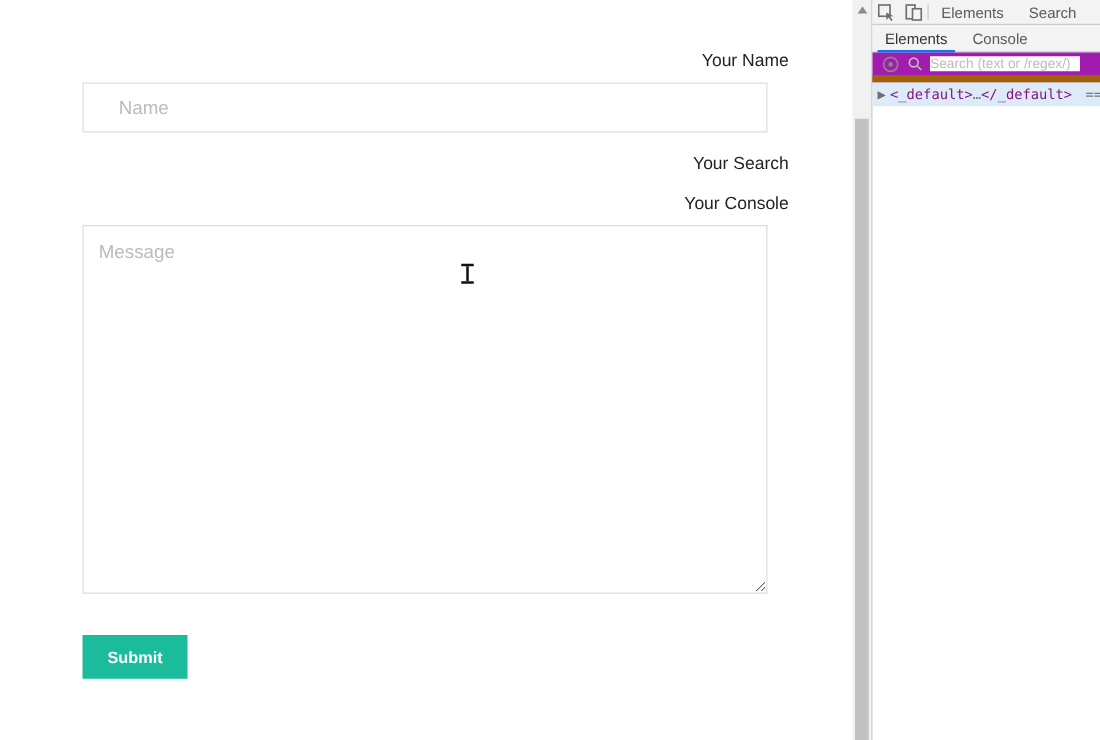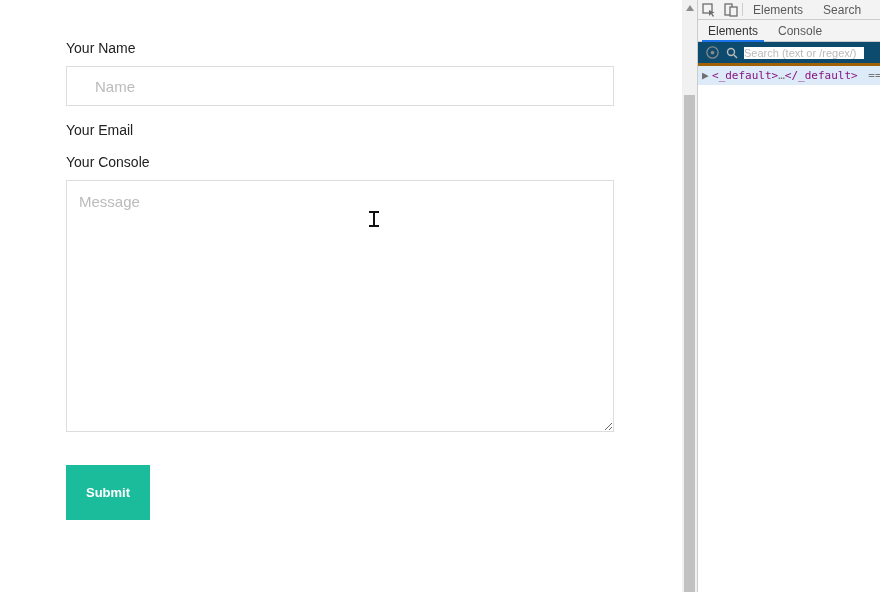--- a/index.html
+++ b/index.html
@@ -29,52 +29,53 @@
     }
     .form-group {
       margin-bottom: 16px;
     }
     .form-label {
       display: block;
       font-size: 14px;
       color: #222;
       margin-bottom: 10px;
       font-weight: 400;
+      text-align: right;
     }
     .form-input {
       width: 548px;
       height: 40px;
       padding: 0 28px;
       font-size: 15px;
       color: #555;
       border: 1px solid #ddd;
       background: #fff;
       outline: none;
       font-family: inherit;
     }
     .form-input::placeholder { color: #bbb; }
     .form-textarea {
       width: 548px;
-      height: 252px;
+      height: 295px;
       padding: 12px;
       font-size: 15px;
       color: #555;
       border: 1px solid #ddd;
       background: #fff;
       outline: none;
       resize: both;
       font-family: inherit;
     }
     .form-textarea::placeholder { color: #bbb; }
     .submit-button {
       margin-top: 14px;
       background: #1abc9c;
       color: #fff;
       border: none;
-      padding: 20px 20px;
+      padding: 10px 20px;
       font-size: 13px;
       font-weight: 700;
       cursor: pointer;
       font-family: inherit;
     }
 
     
     .text-cursor {
       position: absolute;
       left: 369px;
@@ -191,26 +192,26 @@
     }
     .dt-sec-tab.active::after {
       content: "";
       position: absolute;
       left: 4px; right: 4px; bottom: -1px;
       height: 2px;
       background: #1a73e8;
     }
     .dt-search-bar {
       height: 24px;
-      border-bottom: 3px solid #a16207;
+      border-bottom: 6px solid #a16207;
       display: flex;
       align-items: center;
       gap: 6px;
       padding: 0 6px;
-      background: #0c4a6e;
+      background: #a21caf;
     }
     .dt-search-bar .eye-icon {
       width: 16px; height: 16px;
       display: flex; align-items: center; justify-content: center;
       color: #888;
       cursor: pointer;
     }
     .dt-search-bar .search-icon {
       color: #bbb;
       font-size: 12px;
@@ -250,21 +251,21 @@
 
 <div class="main-panel">
   <div class="form-container">
 
     <div class="form-group">
       <label class="form-label">Your Name</label>
       <input type="text" class="form-input" placeholder="Name" style="">
     </div>
 
     <div class="form-group">
-      <label class="form-label">Your Email</label>
+      <label class="form-label">Your Search</label>
     </div>
 
     <div class="form-group">
       <label class="form-label">Your Console</label>
       <textarea class="form-textarea" placeholder="Message" style=""></textarea>
     </div>
 
     <button class="submit-button">Submit</button>
   </div>
 </div>

